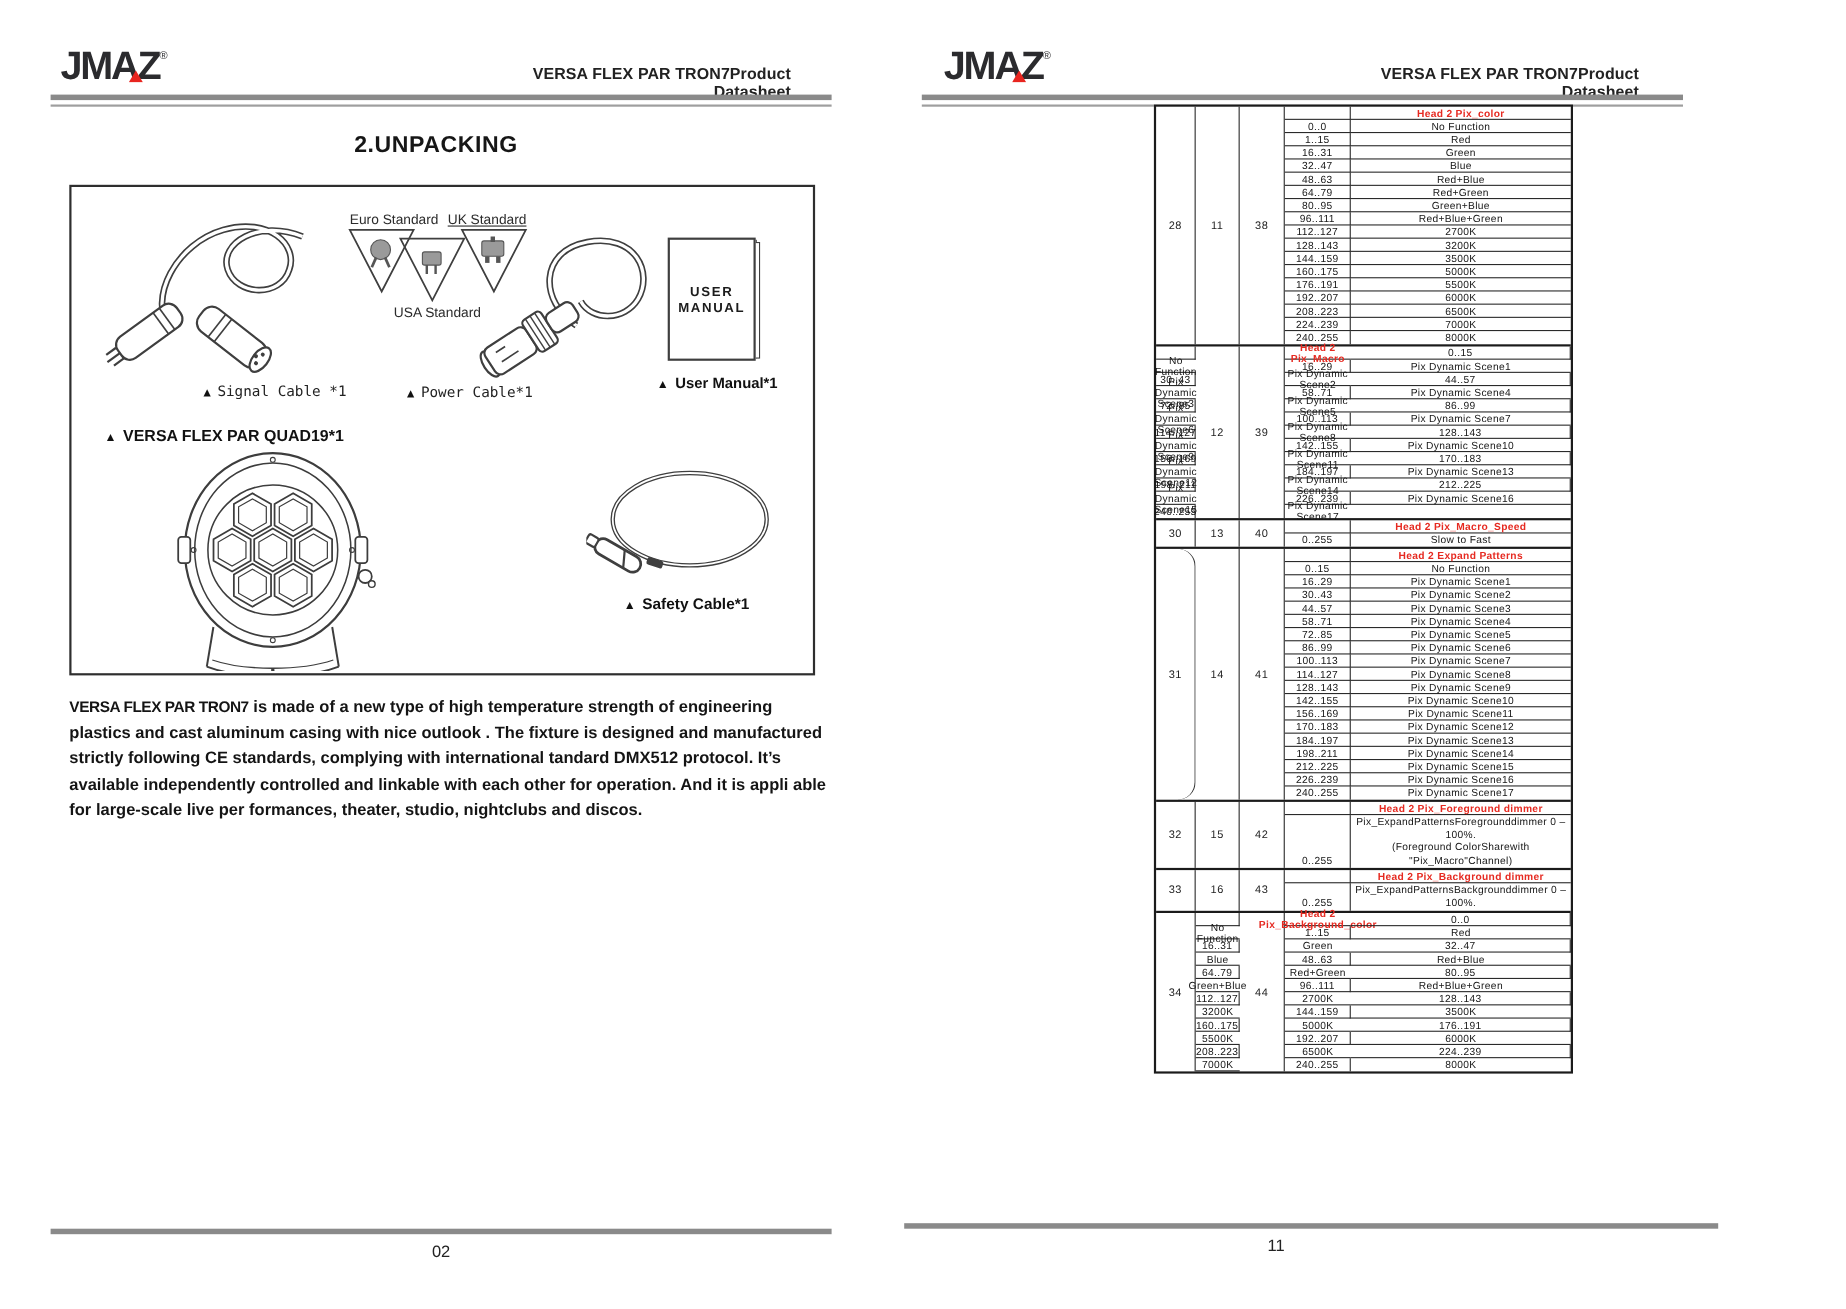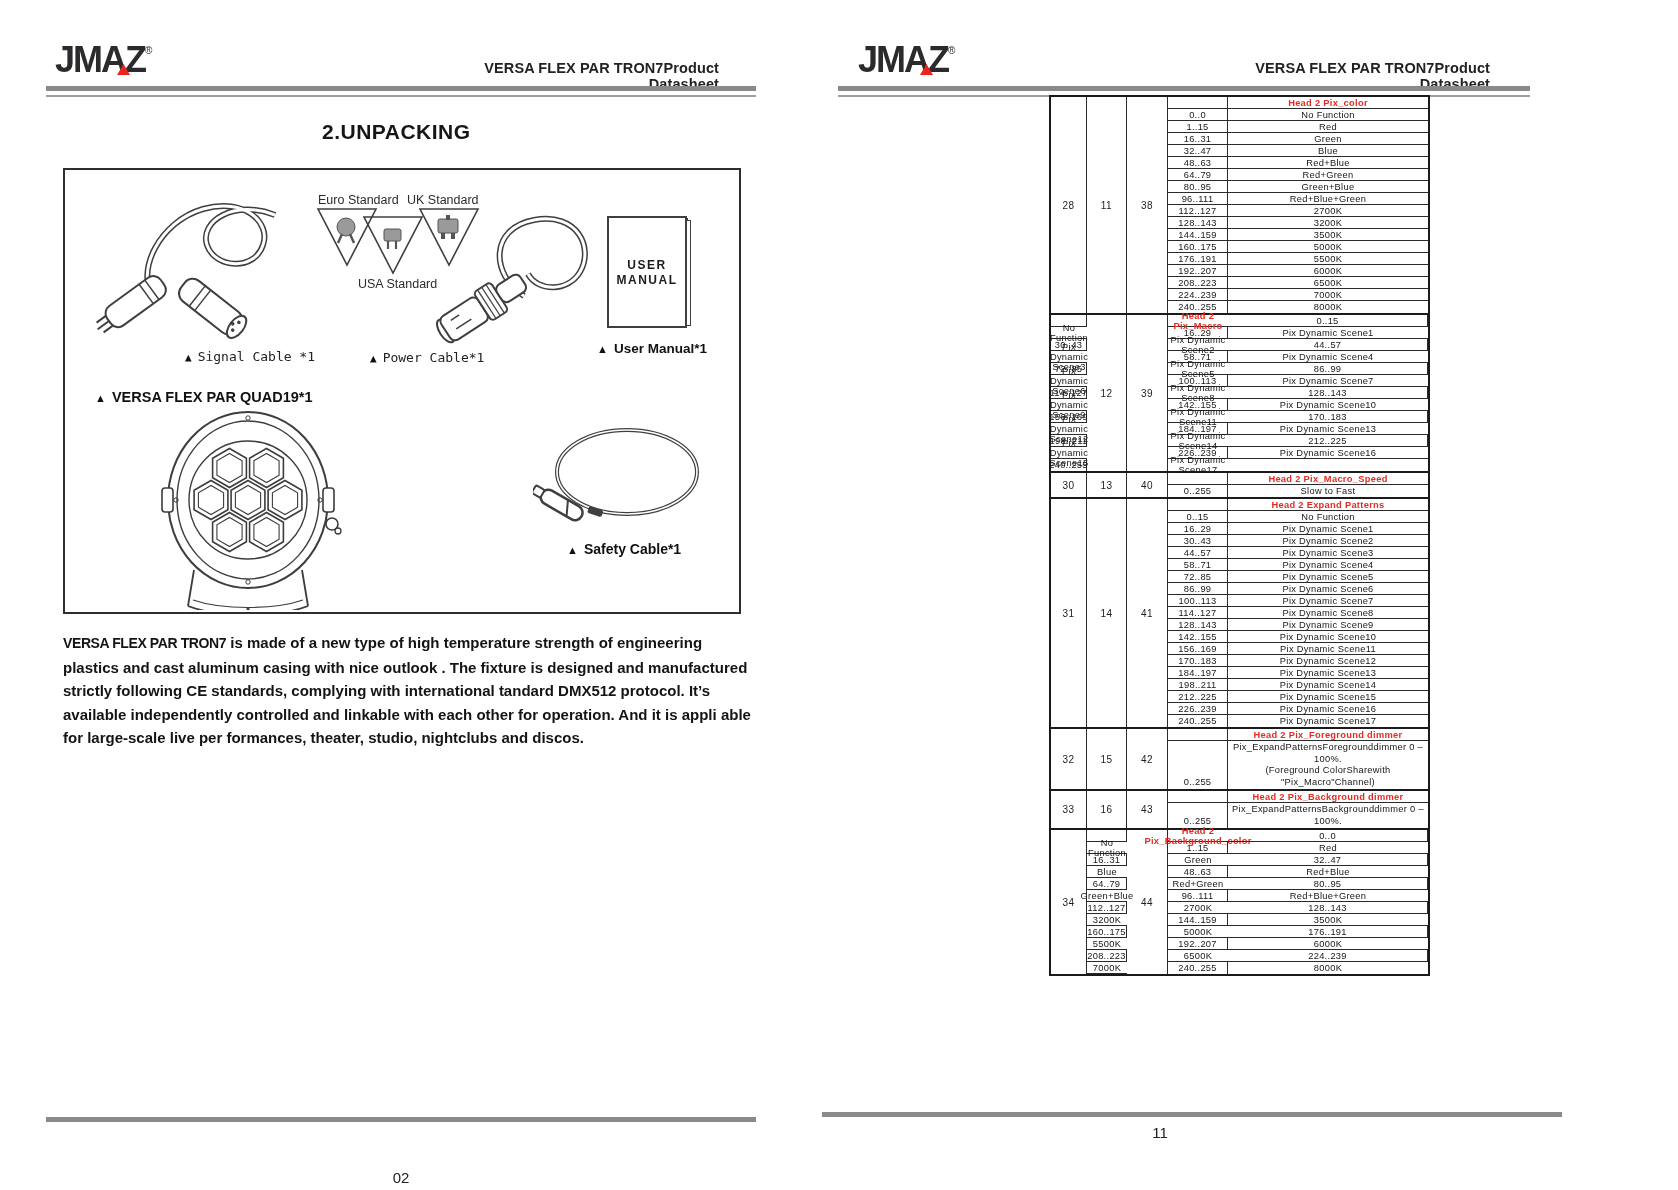--- a/index.html
+++ b/index.html
@@ -82,21 +82,21 @@
       <ellipse cx="68" cy="0" rx="7" ry="13" fill="#fff" stroke="#3f3f3f" stroke-width="2"></ellipse>
       <circle cx="67" cy="-5" r="1.8" fill="#3f3f3f"></circle>
       <circle cx="67" cy="5" r="1.8" fill="#3f3f3f"></circle>
       <circle cx="63" cy="0" r="1.8" fill="#3f3f3f"></circle>
       <line x1="18" y1="-13" x2="18" y2="13" stroke="#3f3f3f" stroke-width="1.5"></line>
       <line x1="25" y1="-13" x2="25" y2="13" stroke="#3f3f3f" stroke-width="1.5"></line>
     </g>
   </svg>
 
   <div class="plug-label abs" style="left:318px;top:193px;">Euro Standard</div>
-  <div class="plug-label abs" style="left:407px;top:193px;">UK Standard</div>
+  <div class="plug-label abs" style="left:407px;top:193px;text-decoration:underline;">UK Standard</div>
   <svg class="abs" style="left:316px;top:207px;" width="168" height="68" viewBox="0 0 168 68">
     <polygon points="2,2 60,2 31,58" fill="none" stroke="#3f3f3f" stroke-width="1.6"></polygon>
     <polygon points="48,10 106,10 77,66" fill="none" stroke="#3f3f3f" stroke-width="1.6"></polygon>
     <polygon points="104,2 162,2 133,58" fill="none" stroke="#3f3f3f" stroke-width="1.6"></polygon>
     <circle cx="30" cy="20" r="9" fill="#9a9a9a" stroke="#555" stroke-width="1"></circle>
     <line x1="26" y1="27" x2="22" y2="36" stroke="#555" stroke-width="2.5"></line>
     <line x1="34" y1="27" x2="38" y2="36" stroke="#555" stroke-width="2.5"></line>
     <rect x="68" y="22" width="17" height="12" rx="2" fill="#9a9a9a" stroke="#555" stroke-width="1"></rect>
     <line x1="72" y1="34" x2="72" y2="42" stroke="#555" stroke-width="2.2"></line>
     <line x1="80" y1="34" x2="80" y2="42" stroke="#555" stroke-width="2.2"></line>
@@ -182,21 +182,21 @@
     </g>
     <rect x="55" y="86" width="15" height="7" rx="2" transform="rotate(18 62 89)" fill="#3f3f3f"></rect>
   </svg>
   <div class="cap-bold abs" style="left:567px;top:541px;font-size:14px;"><span class="tri-bullet">▲</span><span>Safety Cable*1</span></div>
 
   <div class="para abs" style="left:63px;top:631px;width:690px;">
     <span class="para-lead">VERSA FLEX PAR TRON7</span><span> is made of a new type of high temperature strength of engineering plastics and cast aluminum casing with nice outlook . The fixture is designed and manufactured strictly following CE standards, complying with international tandard DMX512 protocol. It’s available independently controlled and linkable with each other for operation. And it is appli  able for large-scale live per formances, theater, studio, nightclubs and discos.</span>
   </div>
 
   <div class="rule-thick abs" style="left:46px;top:1117px;width:710px;"></div>
-  <div class="pageno abs" style="left:46px;top:1169px;width:710px;">02</div>
+  <div class="pageno abs" style="left:46px;top:1130px;width:710px;">02</div>
 
   <div class="logo abs" style="left:858px;top:42px;">
     <span class="logo-text">JMAZ</span><span class="logo-reg">®</span>
     <div class="logo-tri"></div>
   </div>
   <div class="hdr-title abs" style="left:1188px;top:60px;width:302px;">VERSA FLEX PAR TRON7Product Datasheet</div>
   <div class="rule-thick abs" style="left:838px;top:86px;width:692px;"></div>
   <div class="rule-thin abs" style="left:838px;top:95px;width:692px;"></div>
 
   <div class="dmx-table">
@@ -286,21 +286,21 @@
       <div class="dmx-block">
         <div class="ch-cell" style="grid-area: 1 / 1 / span 2;">30</div>
         <div class="ch-cell" style="grid-area: 1 / 2 / span 2;">13</div>
         <div class="ch-cell" style="grid-area: 1 / 3 / span 2;">40</div>
         <div class="range-cell"></div>
         <div class="fn-cell block-title">Head 2 Pix_Macro_Speed</div>
         <div class="range-cell last-row">0..255</div>
         <div class="fn-cell last-row">Slow to Fast</div>
       </div>
       <div class="dmx-block">
-        <div class="ch-cell" style="grid-area: 1 / 1 / span 19;">31</div>
+        <div class="ch-cell" style="grid-area: 1 / 1 / span 19; border-radius: 16px;">31</div>
         <div class="ch-cell" style="grid-area: 1 / 2 / span 19;">14</div>
         <div class="ch-cell" style="grid-area: 1 / 3 / span 19;">41</div>
         <div class="range-cell"></div>
         <div class="fn-cell block-title">Head 2 Expand Patterns</div>
         <div class="range-cell">0..15</div>
         <div class="fn-cell">No Function</div>
         <div class="range-cell">16..29</div>
         <div class="fn-cell">Pix Dynamic Scene1</div>
         <div class="range-cell">30..43</div>
         <div class="fn-cell">Pix Dynamic Scene2</div>

